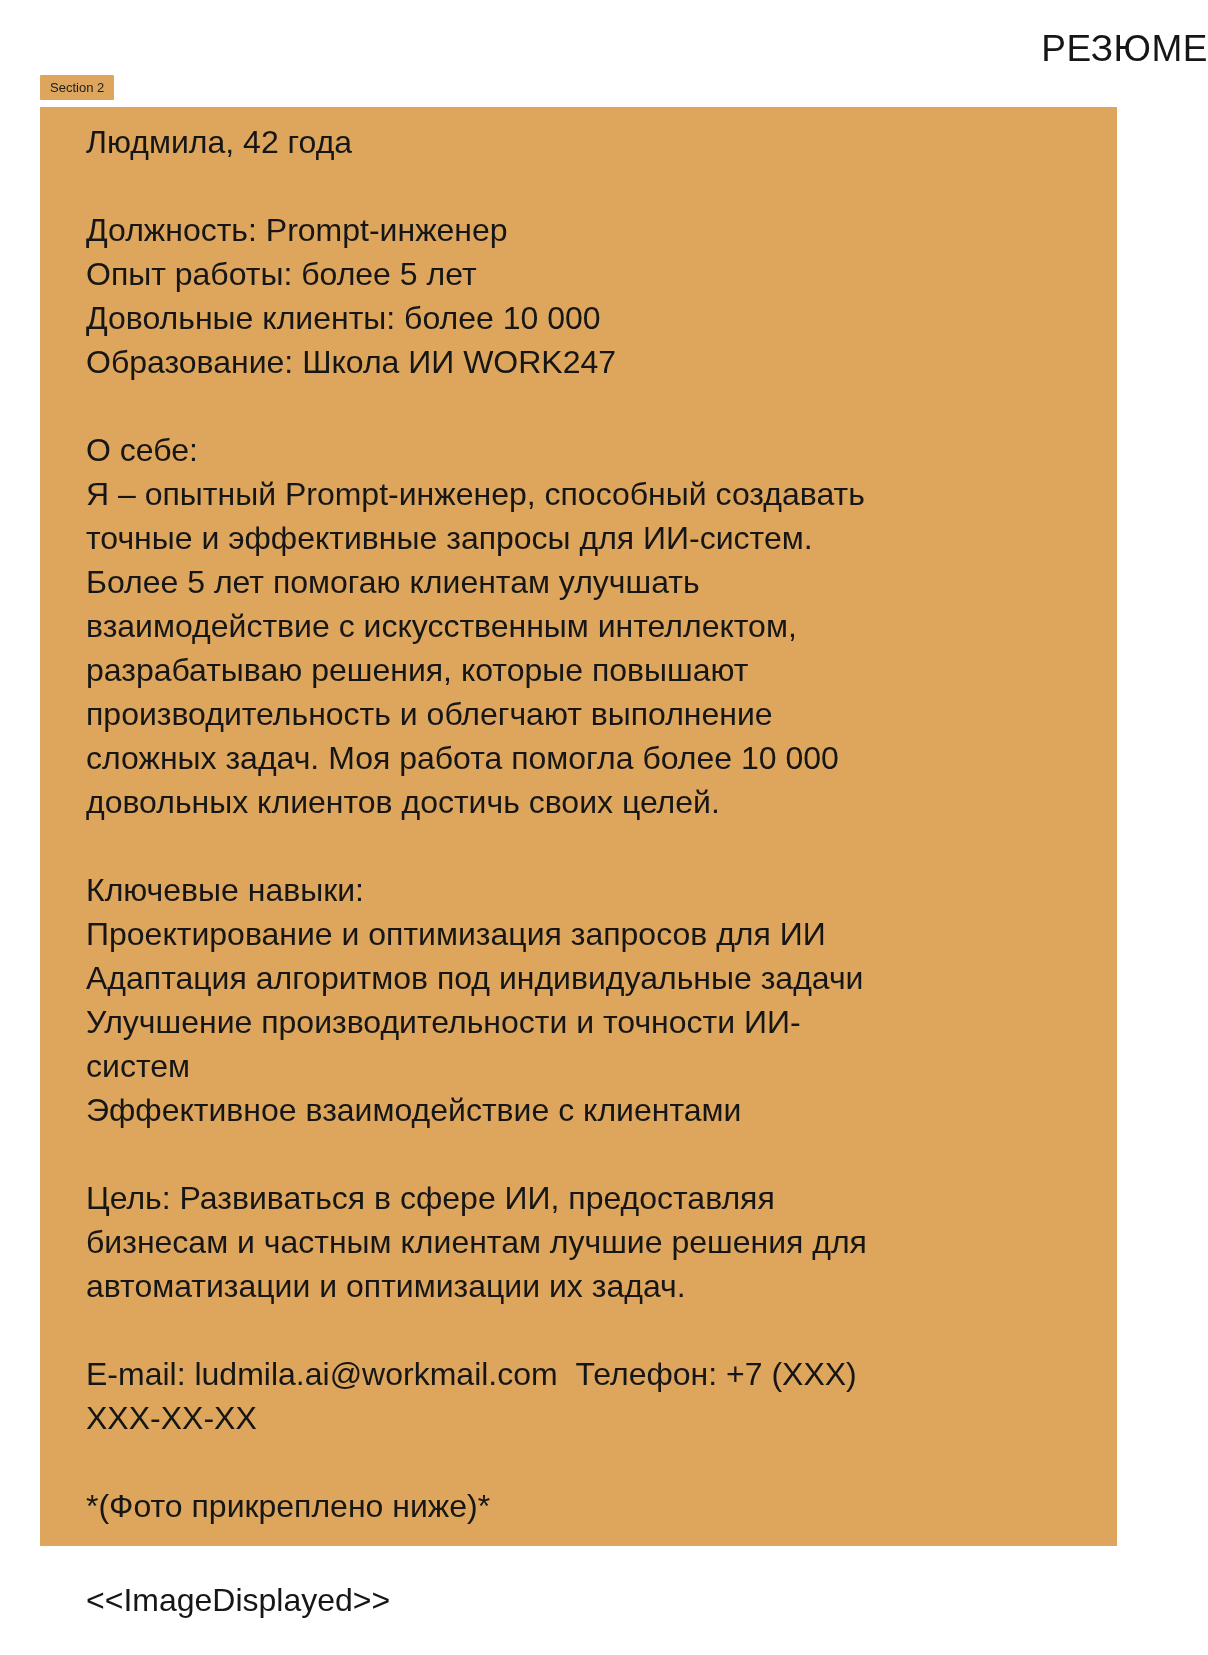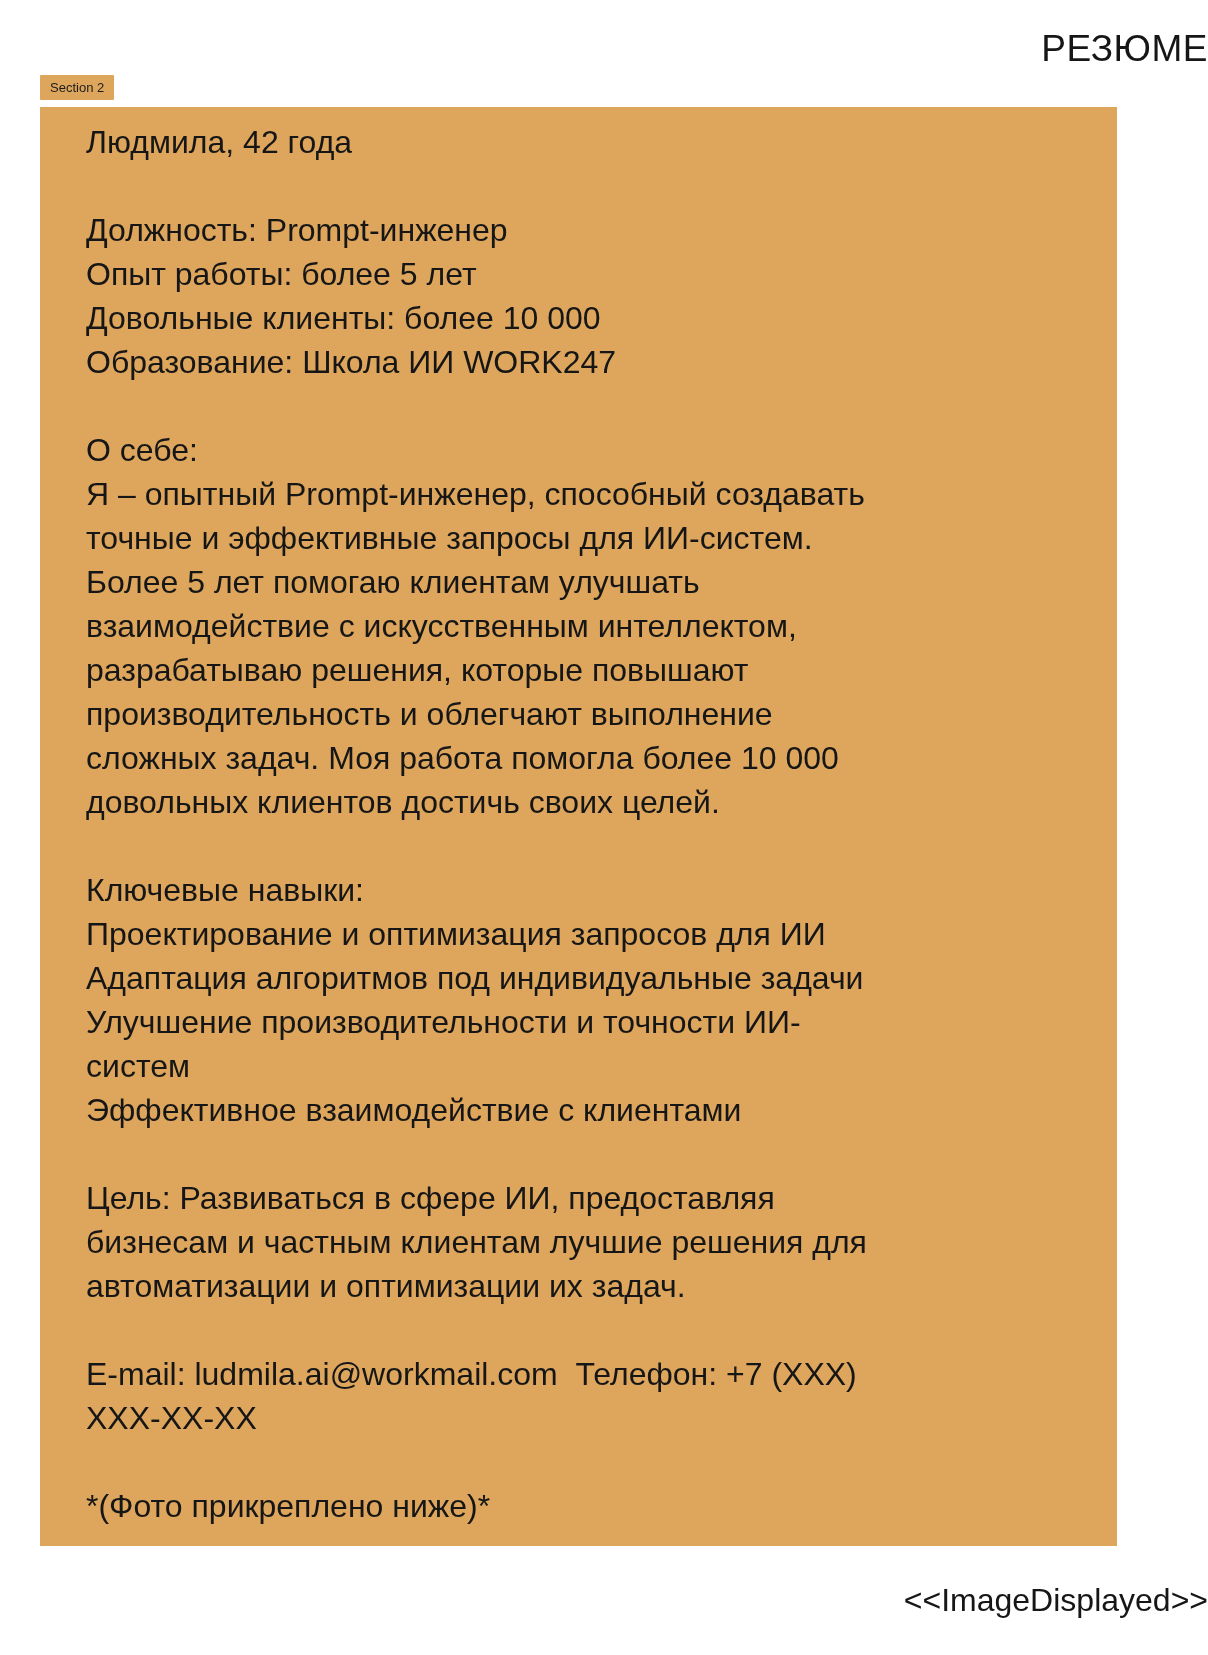--- a/index.html
+++ b/index.html
@@ -48,21 +48,20 @@
     font-size: 32px;
     line-height: 44px;
     white-space: pre-wrap;
     color: var(--text-color);
   }
   .image-token {
     margin: 32px 0 0 86px;
     font-size: 32px;
     line-height: 44px;
     color: var(--text-color);
-    text-align: right;
   }
 </style>
 </head>
 <body>
 
 <div class="page">
 
   <h1 class="title">РЕЗЮМЕ</h1>
 
   <div class="section-badge">Section 2</div>

